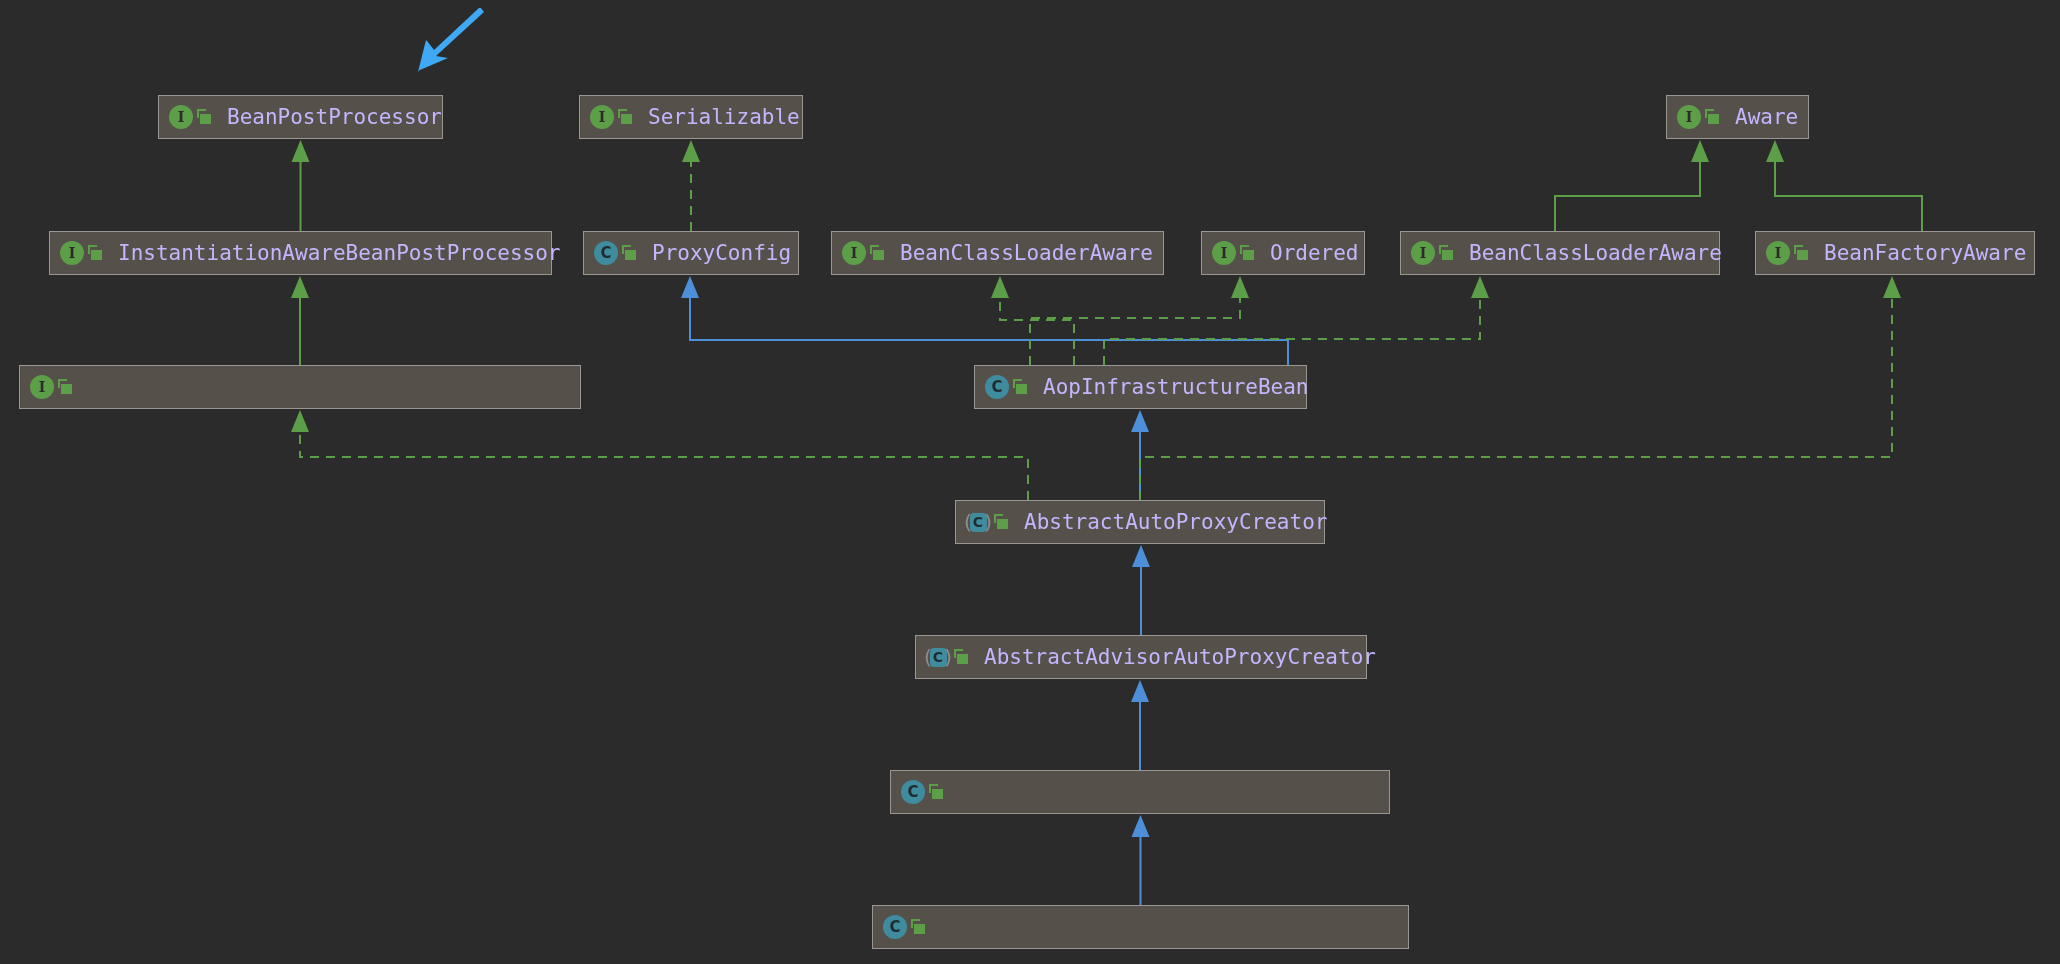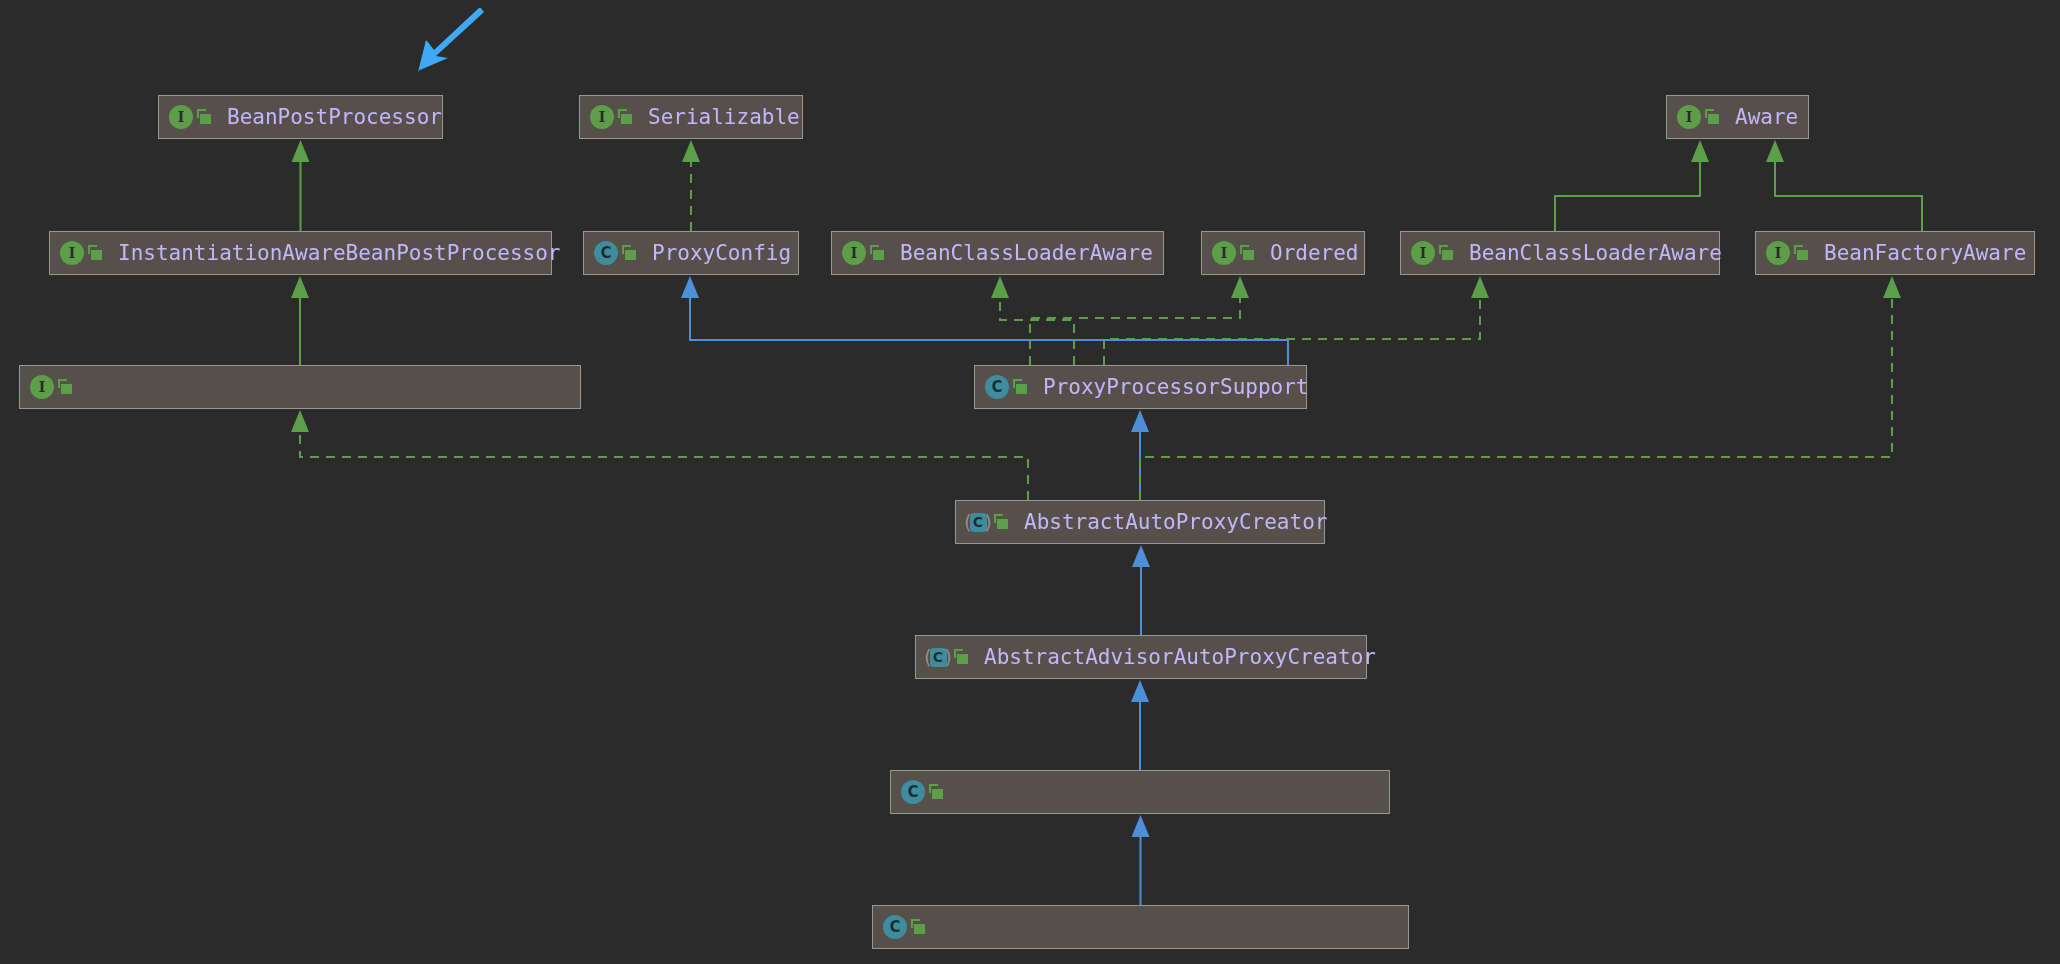--- a/index.html
+++ b/index.html
@@ -246,21 +246,21 @@
         <span class="icon-kind">
           <span class="ic-interface">I</span>
         </span>
         <span class="icon-vis"><span class="ic-public"><span class="shackle"></span><span class="body"></span></span></span>
       </div>
       <div class="node" style="left: 974px; top: 365px; width: 333px; height: 44px;">
         <span class="icon-kind">
           <span class="ic-class">C</span>
         </span>
         <span class="icon-vis"><span class="ic-public"><span class="shackle"></span><span class="body"></span></span></span>
-        <span class="node-label">ProxyProcessorSupport</span>
+        <span class="node-label">AopInfrastructureBean</span>
       </div>
       <div class="node" style="left: 955px; top: 500px; width: 370px; height: 44px;">
         <span class="icon-kind">
           <span class="ic-abstract">
             <span class="brk brk-l">(</span>
             <span class="core">C</span>
             <span class="brk brk-r">)</span>
           </span>
         </span>
         <span class="icon-vis"><span class="ic-public"><span class="shackle"></span><span class="body"></span></span></span>

